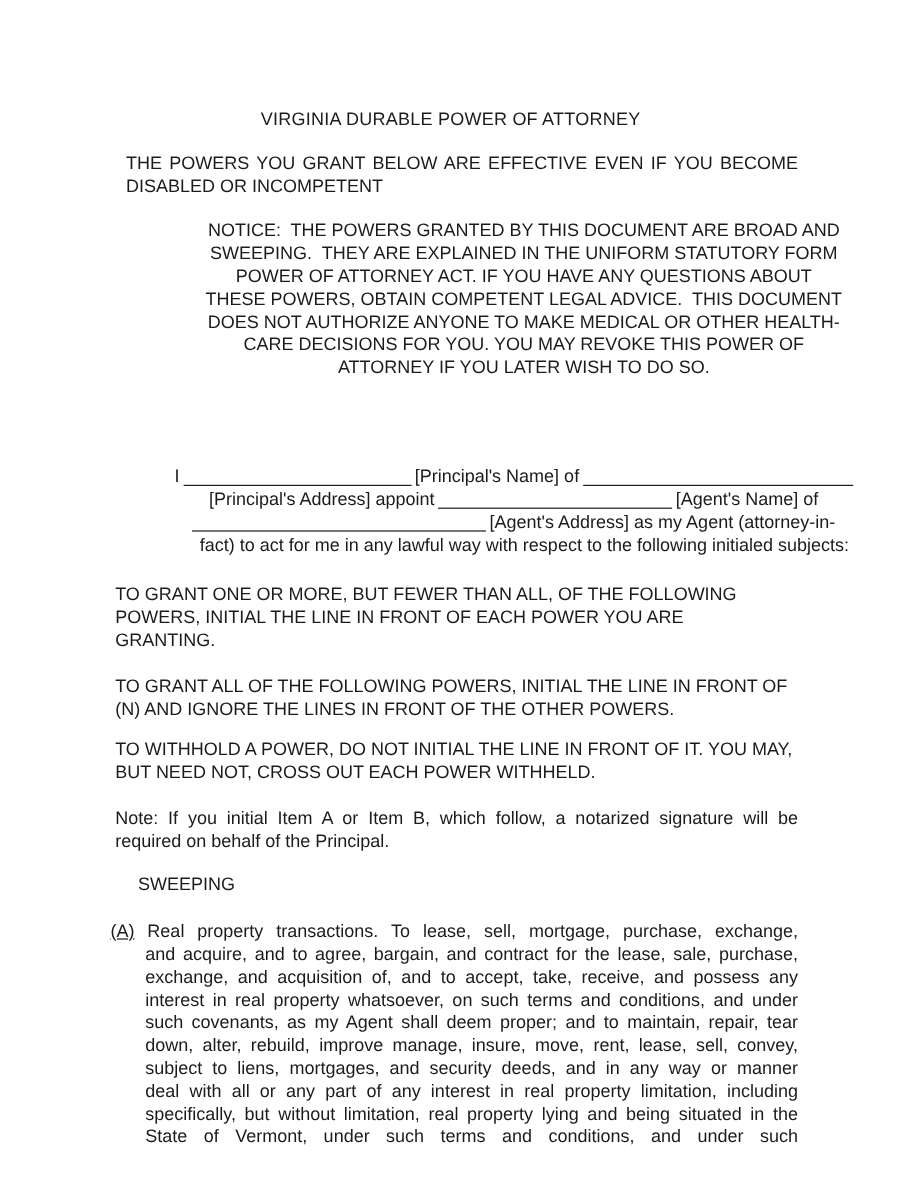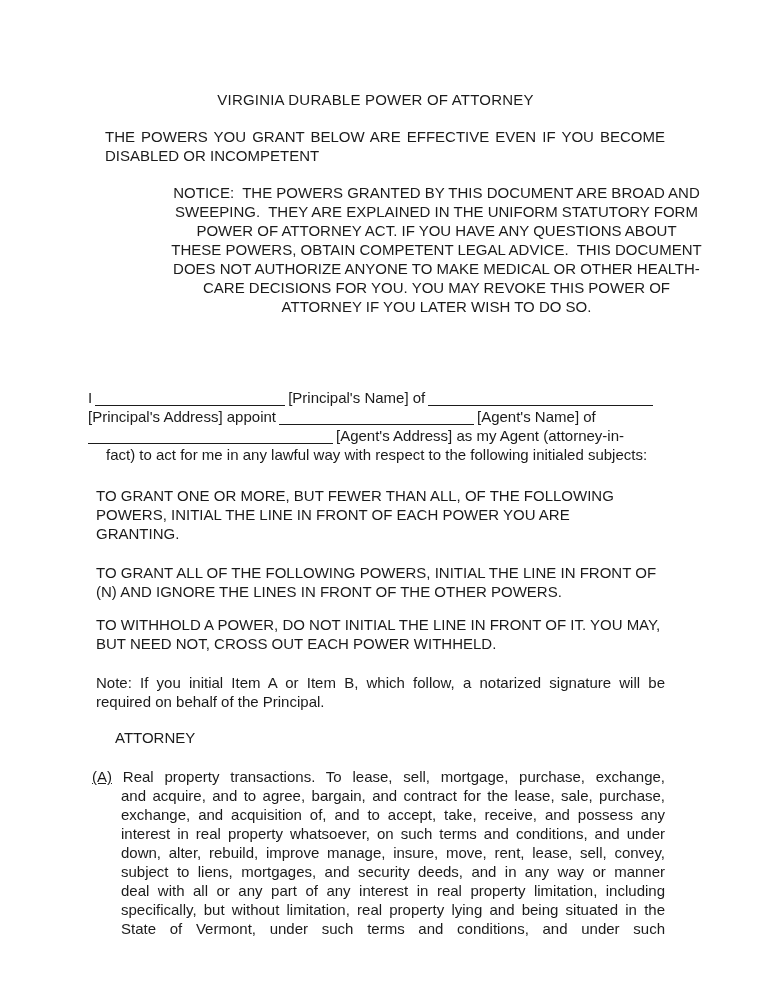--- a/index.html
+++ b/index.html
@@ -23,21 +23,21 @@
   }
   .block{margin:0;}
   .pre{white-space:pre;}
   
   .jline{text-align:justify;text-align-last:justify;}
   .jl-lastleft .jline:last-child{text-align:left;text-align-last:left;}
   .intro{width:560px;margin-left:17px;margin-bottom:18px;}
   .notice{margin-left:17px;margin-bottom:72px;text-align:center;}
   
   .fill{margin-bottom:22px;}
-  .fline{white-space:pre;}
+  .fline{white-space:pre;text-align:center;}
   .blank{
     display:inline-block;
     height:15px;
     border-bottom:1.5px solid #1b1b1b;
     vertical-align:-3px;
     margin:0 3px;
   }
   .b1{width:190px;}
   .b2{width:225px;margin-right:0;}
   .b3{width:195px;}
@@ -88,28 +88,29 @@
 (N) AND IGNORE THE LINES IN FRONT OF THE OTHER POWERS.</div>
 
   <div class="block withhold pre">TO WITHHOLD A POWER, DO NOT INITIAL THE LINE IN FRONT OF IT. YOU MAY,
 BUT NEED NOT, CROSS OUT EACH POWER WITHHELD.</div>
 
   <div class="block note jl-lastleft">
       <div class="jline">Note:  If you initial Item A or Item B, which follow, a notarized signature will be</div>
       <div class="jline">required on behalf of the Principal.</div>
     </div>
 
-  <div class="block initial-head">ATTORNEY</div>
+  <div class="block initial-head">SWEEPING</div>
 
   <div class="block item-a">
     <div class="jline first-line"><span class="marker">(A)</span> <span>Real property transactions. To lease, sell, mortgage, purchase, exchange,</span></div>
     <div>
         <div class="jline">and acquire, and to agree, bargain, and contract for the lease, sale, purchase,</div>
         <div class="jline">exchange, and acquisition of, and to accept, take, receive, and possess any</div>
         <div class="jline">interest in real property whatsoever, on such terms and conditions, and under</div>
+        <div class="jline">such covenants, as my Agent shall deem proper; and to maintain, repair, tear</div>
         <div class="jline">down, alter, rebuild, improve manage, insure, move, rent, lease, sell, convey,</div>
         <div class="jline">subject to liens, mortgages, and security deeds, and in any way or manner</div>
         <div class="jline">deal with all or any part of any interest in real property limitation, including</div>
         <div class="jline">specifically, but without limitation, real property lying and being situated in the</div>
         <div class="jline">State of Vermont, under such terms and conditions, and under such</div>
       </div>
   </div>
 
 </div>
 

